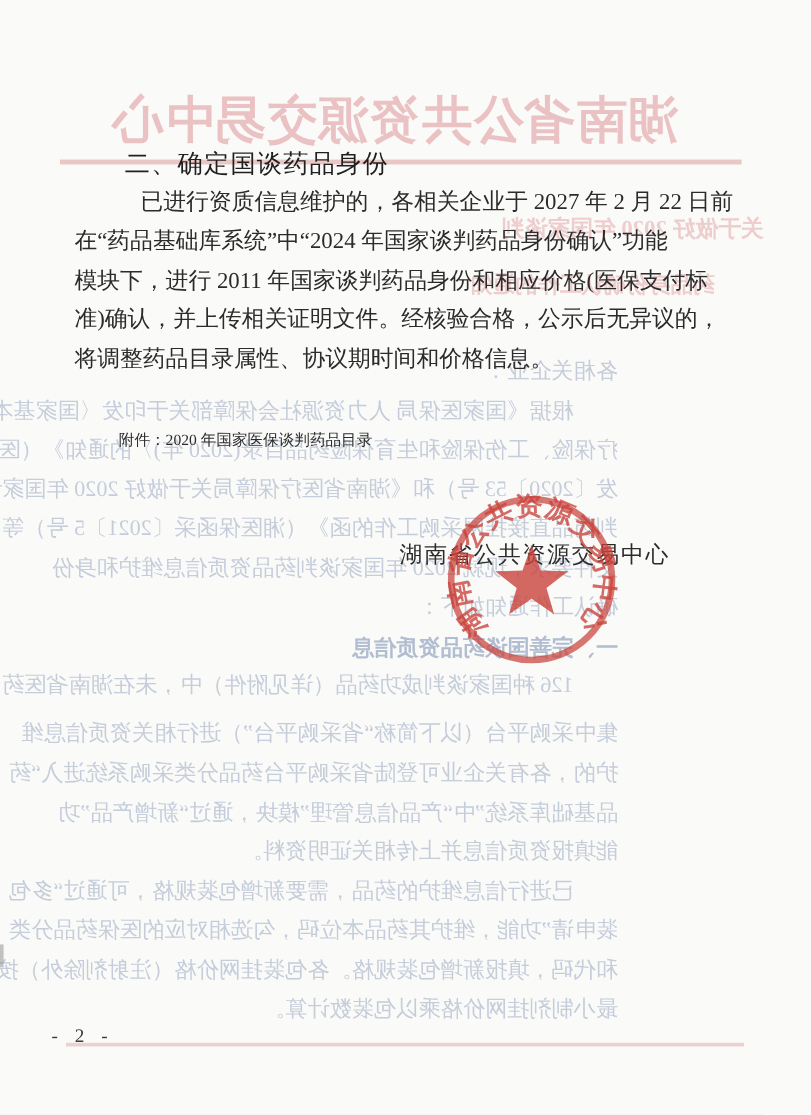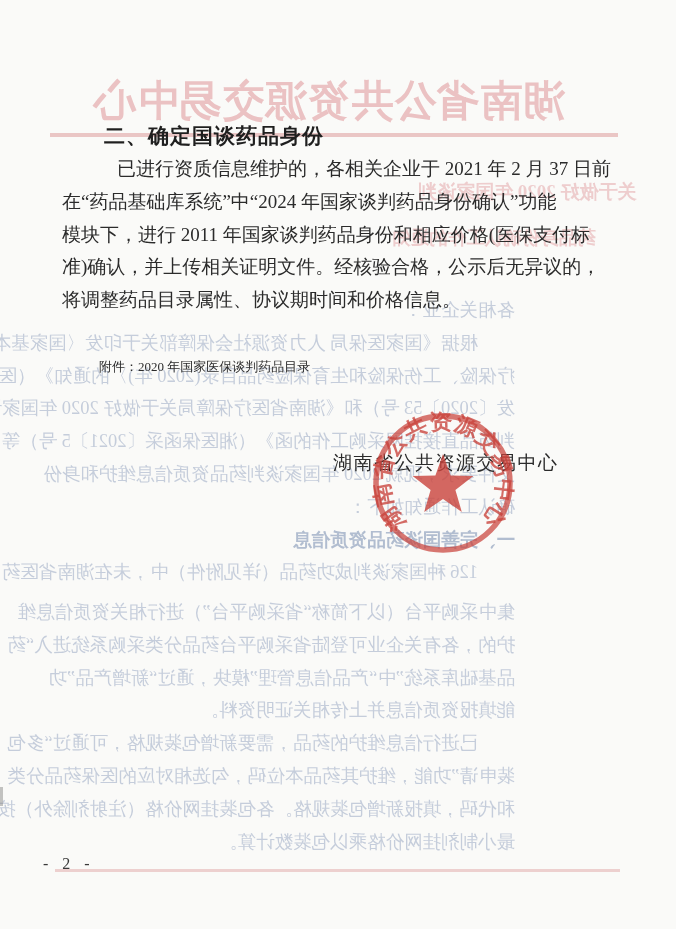--- a/index.html
+++ b/index.html
@@ -28,21 +28,21 @@
     width:456px;left:59px;white-space:nowrap;
   }
   .bleed-block .ind{text-indent:37px;}
   .bleed-bold{
     color:rgba(104,128,168,0.50);font-weight:bold;
     font-family:"Liberation Sans",sans-serif;
   }
   
   .heading{
     left:104px;top:122px;font-family:"Liberation Sans",sans-serif;
-    font-weight:bold;font-size:21px;color:#1f1f1f;letter-spacing:1px;white-space:nowrap;
+    font-weight:normal;font-size:21px;color:#1f1f1f;letter-spacing:1px;white-space:nowrap;
   }
   .body-block{
     left:62px;top:153px;width:550px;font-size:19px;line-height:32.8px;
     color:#2b2b2b;white-space:nowrap;
   }
   .body-block .ind{text-indent:55px;}
   .attach{left:44px;top:350px;font-size:13px;line-height:33px;color:#2b2b2b;text-indent:55px;white-space:nowrap;text-align:right;}
   .sign{left:333px;top:446px;font-size:19px;line-height:33px;color:#2b2b2b;letter-spacing:1.5px;white-space:nowrap;}
   .date{left:370px;top:478px;font-size:19px;line-height:33px;color:#2b2b2b;white-space:nowrap;}
   .pagenum{left:43px;top:855px;font-size:16px;color:#3a3a3a;letter-spacing:5px;white-space:nowrap;}
@@ -83,21 +83,21 @@
     <div>和代码，填报新增包装规格。各包装挂网价格（注射剂除外）按</div>
     <div>最小制剂挂网价格乘以包装数计算。</div>
   </div>
 
   <div class="abs bleed-rule-bottom"></div>
   <div class="abs edge-mark"></div>
 
   <div class="abs heading">二、确定国谈药品身份</div>
 
   <div class="abs body-block">
-    <div class="ind">已进行资质信息维护的，各相关企业于 2021 年 2 月 37 日前</div>
+    <div class="ind">已进行资质信息维护的，各相关企业于 2027 年 2 月 22 日前</div>
     <div>在“药品基础库系统”中“2024 年国家谈判药品身份确认”功能</div>
     <div>模块下，进行 2011 年国家谈判药品身份和相应价格(医保支付标</div>
     <div>准)确认，并上传相关证明文件。经核验合格，公示后无异议的，</div>
     <div>将调整药品目录属性、协议期时间和价格信息。</div>
   </div>
 
   <div class="abs attach">附件：2020 年国家医保谈判药品目录</div>
 
   <div class="abs sign">湖南省公共资源交易中心</div>
 

